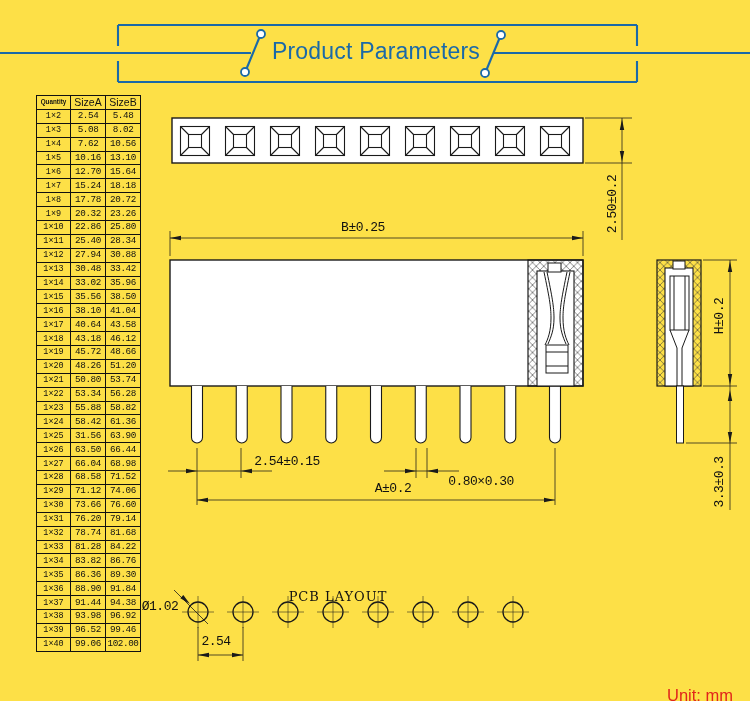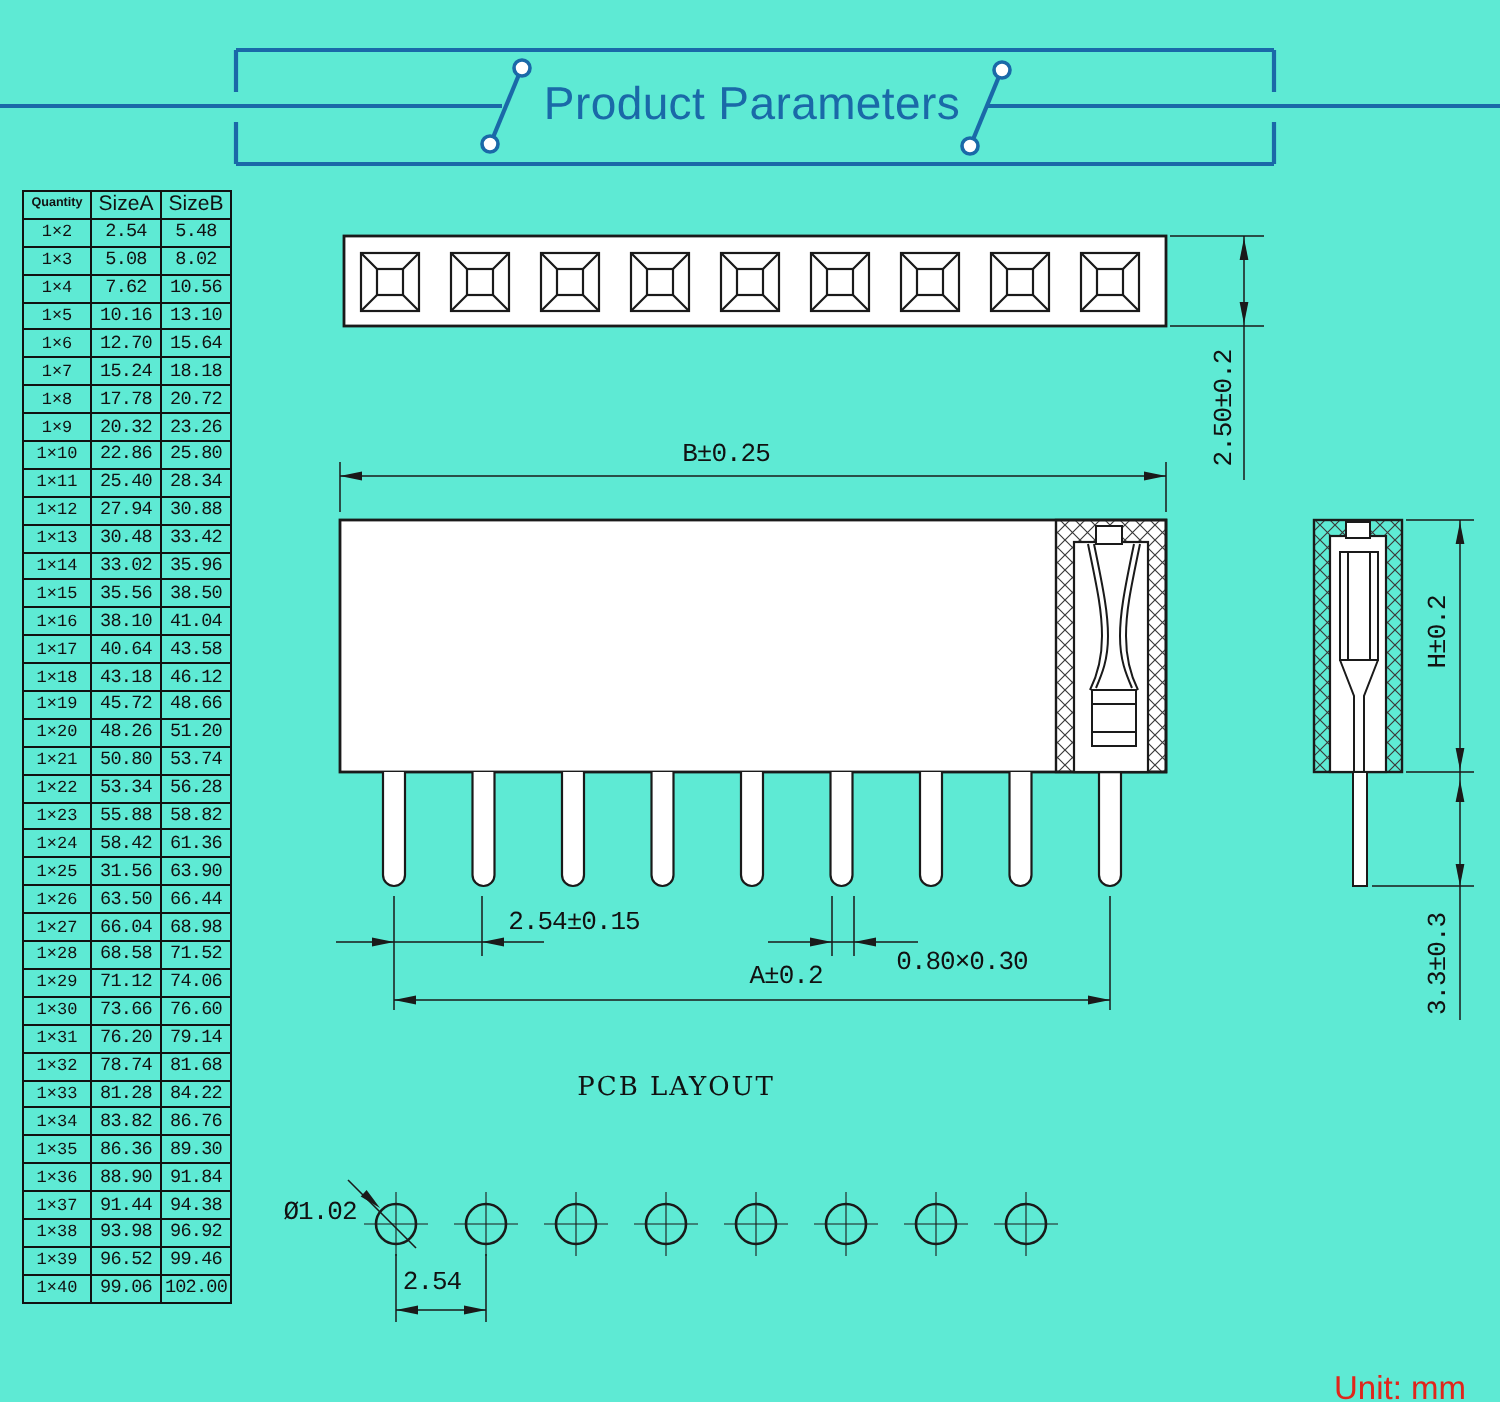--- a/index.html
+++ b/index.html
@@ -1,23 +1,23 @@
 <!DOCTYPE html>
 <html><head>
 <meta charset="utf-8">
 <style>
   html,body{margin:0;padding:0;background:#fff;}
-  #page{position:relative;width:750px;height:701px;background:#5eead4;overflow:hidden;
+  #page{position:relative;width:750px;height:701px;background:#fde047;overflow:hidden;
         font-family:"Liberation Sans",sans-serif;color:#111;}
   svg{position:absolute;left:0;top:0;}
   .banner-title{position:absolute;left:376px;top:53px;transform:translate(-50%,-54%);
       font-family:"Liberation Sans",sans-serif;font-size:23px;font-weight:500;
       color:#1a69a8;white-space:nowrap;letter-spacing:0.2px;}
   
-  #size-table{position:absolute;left:11px;top:95px;border-collapse:collapse;
+  #size-table{position:absolute;left:36px;top:95px;border-collapse:collapse;
       table-layout:fixed;width:104px;}
   #size-table th,#size-table td{border:1px solid #111;padding:0;text-align:center;
       height:12.9px;line-height:12px;overflow:hidden;white-space:nowrap;}
   #size-table th{font-family:"Liberation Sans",sans-serif;font-weight:normal;font-size:10.5px;}
   #size-table th.qh{font-size:6.3px;font-weight:bold;}
   #size-table td.qty{font-family:"Liberation Mono",monospace;font-size:8.5px;margin-top:48px;}
   #size-table td.val{font-family:"Liberation Mono",monospace;font-size:9.3px;letter-spacing:-0.4px;}
   col.c1{width:34px;}col.c2{width:35px;}col.c3{width:35px;}
   
   .dim{position:absolute;font-family:"Liberation Mono",monospace;font-size:13px;color:#111;
@@ -423,17 +423,17 @@
       </tbody>
   </table>
 
   <div class="dim rot" style="left:612px;top:204px;">2.50±0.2</div>
   <div class="dim" style="left:363px;top:227px;">B±0.25</div>
   <div class="dim" style="left:287px;top:461px;">2.54±0.15</div>
   <div class="dim" style="left:481px;top:461px;margin-top:20px;">0.80×0.30</div>
   <div class="dim" style="left:393px;top:488px;">A±0.2</div>
   <div class="dim rot" style="left:719px;top:316px;">H±0.2</div>
   <div class="dim rot" style="left:719px;top:482px;">3.3±0.3</div>
-  <div class="pcb-title" style="left:338px;top:544px;text-align:right;">PCB LAYOUT</div>
+  <div class="pcb-title" style="left:338px;top:596px;text-align:right;">PCB LAYOUT</div>
   <div class="dim" style="left:160px;top:606px;">Ø1.02</div>
   <div class="dim" style="left:216px;top:641px;">2.54</div>
   <div class="unit">Unit: mm</div>
 </div>
 
 </body></html>

